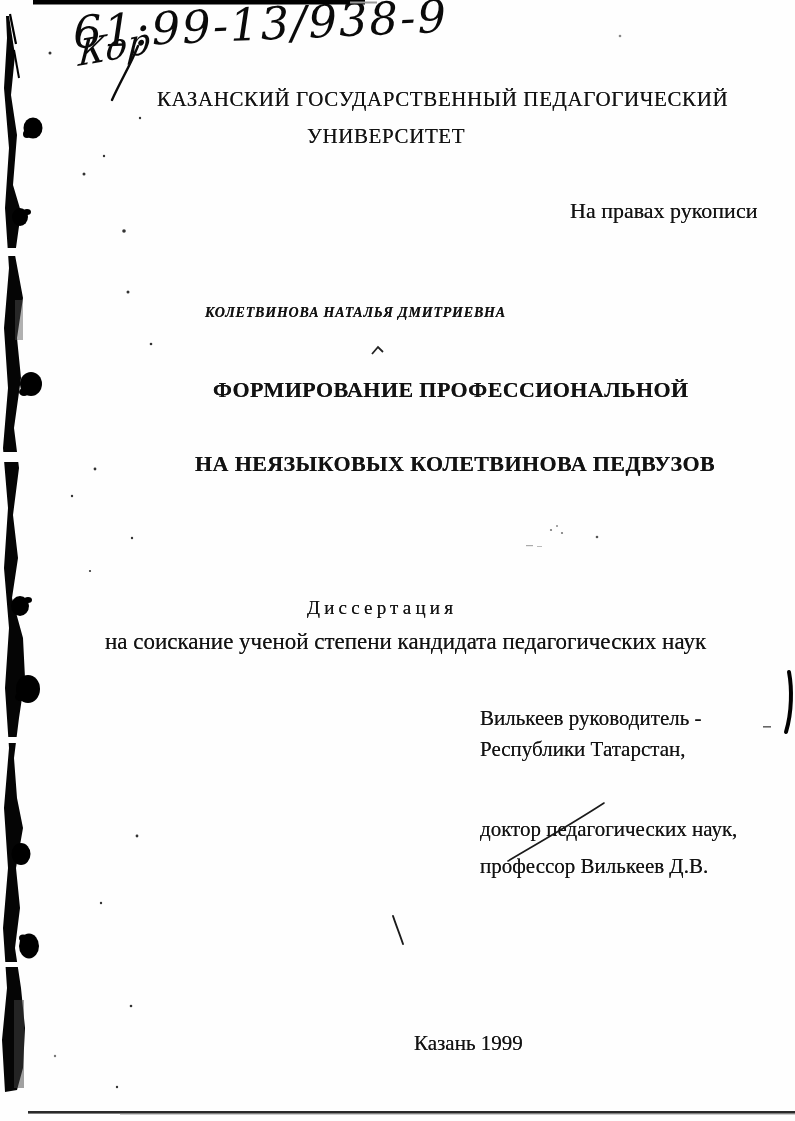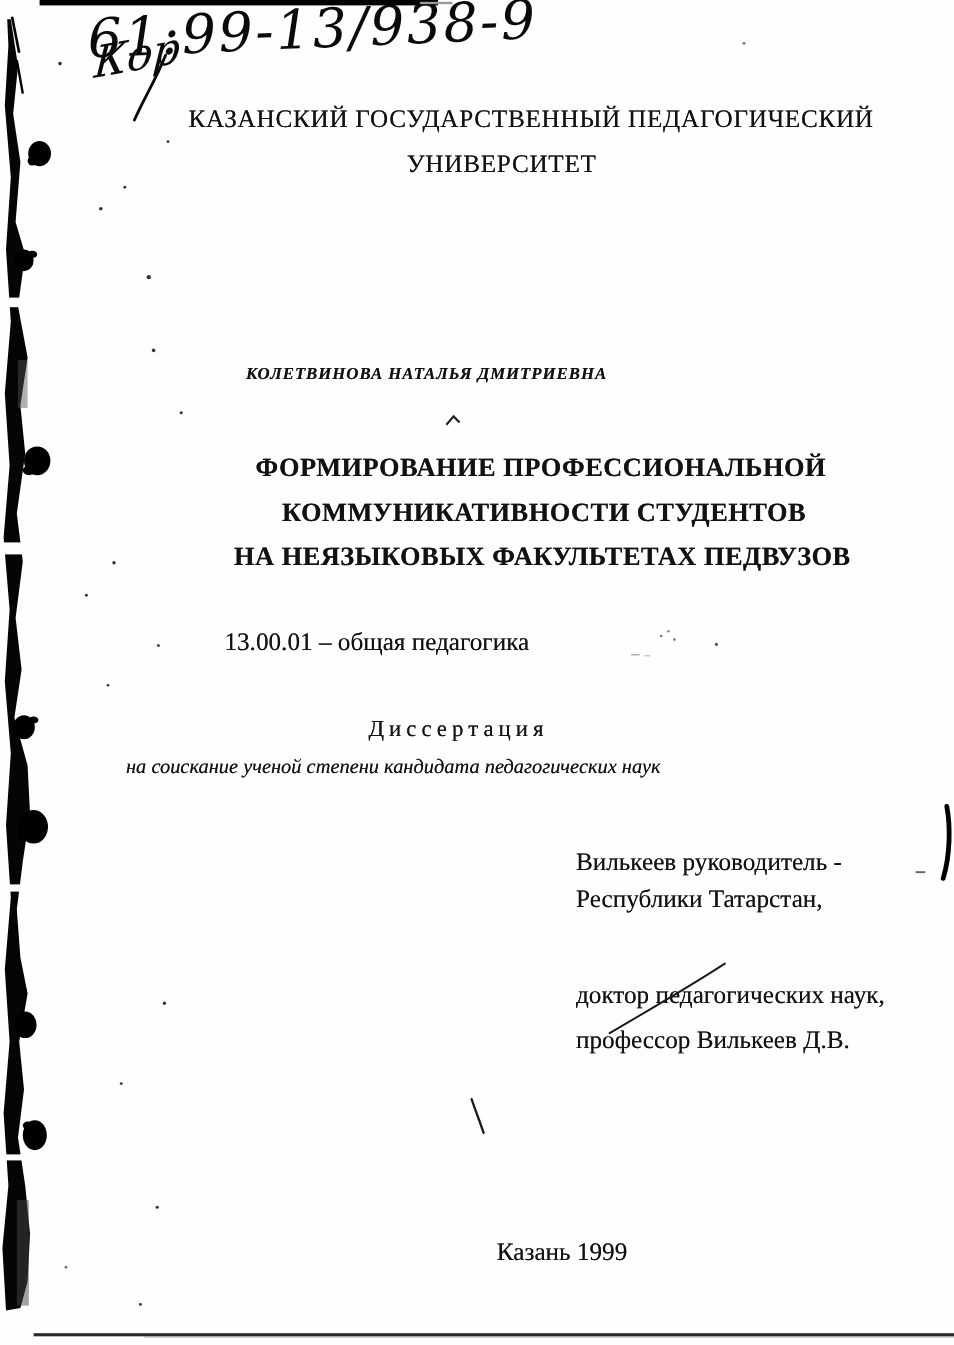--- a/index.html
+++ b/index.html
@@ -16,21 +16,21 @@
     color:#121212;
     line-height:1.08;
     text-shadow:0 0 .45px rgba(10,10,10,.75);
   }
   .univ{font-size:21px;letter-spacing:.6px;}
   .note{font-size:22px;}
   .author{font-size:14px;font-weight:bold;font-style:italic;letter-spacing:.8px;text-align:right;}
   .title{font-size:22px;font-weight:bold;letter-spacing:.4px;}
   .spec{font-size:21px;}
   .dtype{font-size:19px;letter-spacing:4.2px;}
-  .degree{font-size:17px;font-style:italic;}
+  .degree{font-size:23px;}
   .sup{font-size:21px;}
   .imprint{font-size:21px;margin-left:48px;}
   .hand{
     position:absolute;
     left:72px;top:6px;
     font-family:"DejaVu Serif", serif;
     font-style:italic;
     font-size:45px;
     letter-spacing:2px;
     color:#0a0a0a;
@@ -54,30 +54,29 @@
 </style>
 </head>
 <body>
 
 <div class="page">
 
   <div class="hand">61:99-13/938-9</div>
   <div class="scribble">Кор</div>
 
   <div class="t univ" style="left:157px;top:88px;">КАЗАНСКИЙ ГОСУДАРСТВЕННЫЙ ПЕДАГОГИЧЕСКИЙ</div>
-  <div class="t univ" style="left:307px;top:125px;margin-left:32px;">УНИВЕРСИТЕТ</div>
+  <div class="t univ" style="left:307px;top:125px;">УНИВЕРСИТЕТ</div>
 
+  <div class="t note" style="left:570px;top:199px;">На правах рукописи</div>
 
   <div class="t author" style="left:205px;top:305px;">КОЛЕТВИНОВА НАТАЛЬЯ ДМИТРИЕВНА</div>
 
   <div class="t title" style="left:213px;top:378px;">ФОРМИРОВАНИЕ ПРОФЕССИОНАЛЬНОЙ</div>
-  <div class="t title" style="left:235px;top:415px;">КОММУНИКАТИВНОСТИ СТУДЕНТОВ</div>
-  <div class="t title" style="left:195px;top:452px;">НА НЕЯЗЫКОВЫХ ФАКУЛЬТЕТАХ ПЕДВУЗОВ</div>
+  <div class="t title" style="left:195px;top:452px;">НА НЕЯЗЫКОВЫХ КОЛЕТВИНОВА ПЕДВУЗОВ</div>
 
-  <div class="t spec" style="left:187px;top:524px;">13.00.01 – общая педагогика</div>
 
   <div class="t dtype" style="left:307px;top:598px;">Диссертация</div>
 
   <div class="t degree" style="left:105px;top:630px;">на соискание ученой степени кандидата педагогических наук</div>
 
   <div class="t sup" style="left:480px;top:707px;">Вилькеев руководитель -</div>
   <div class="t sup" style="left:480px;top:738px;">Республики Татарстан,</div>
   <div class="t sup" style="left:480px;top:818px;">доктор педагогических наук,</div>
   <div class="t sup" style="left:480px;top:855px;">профессор Вилькеев Д.В.</div>
 

